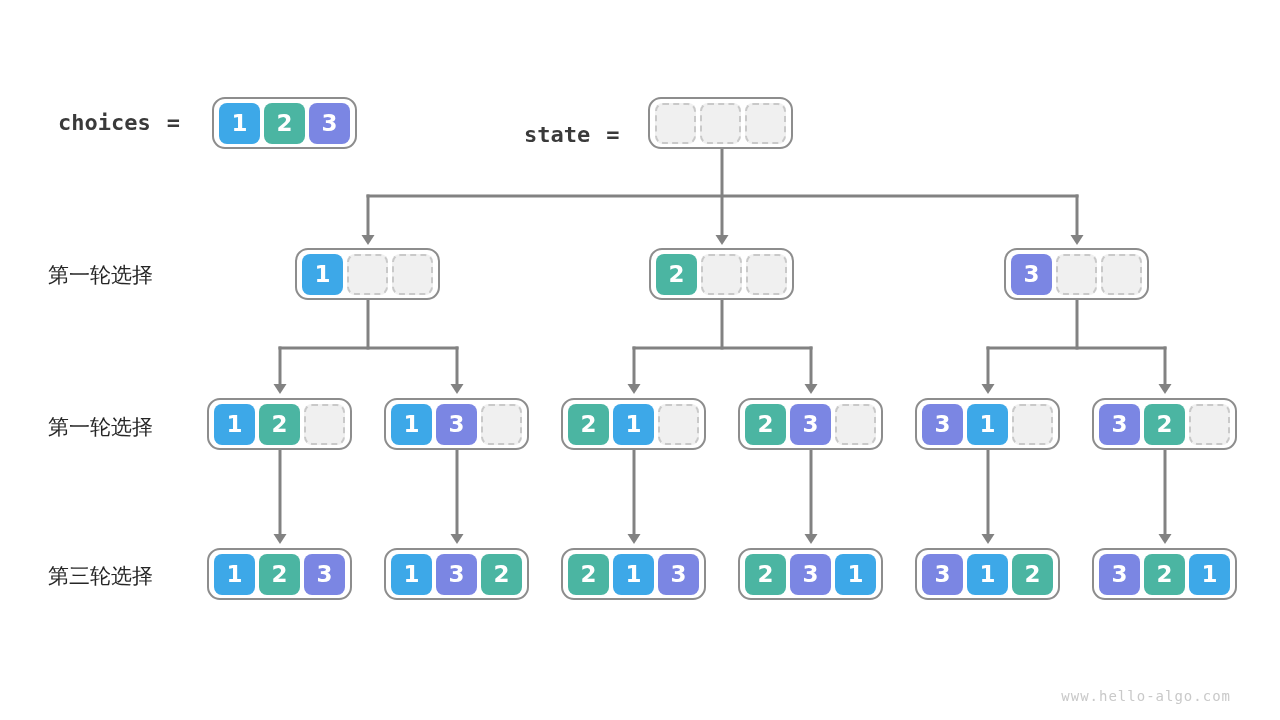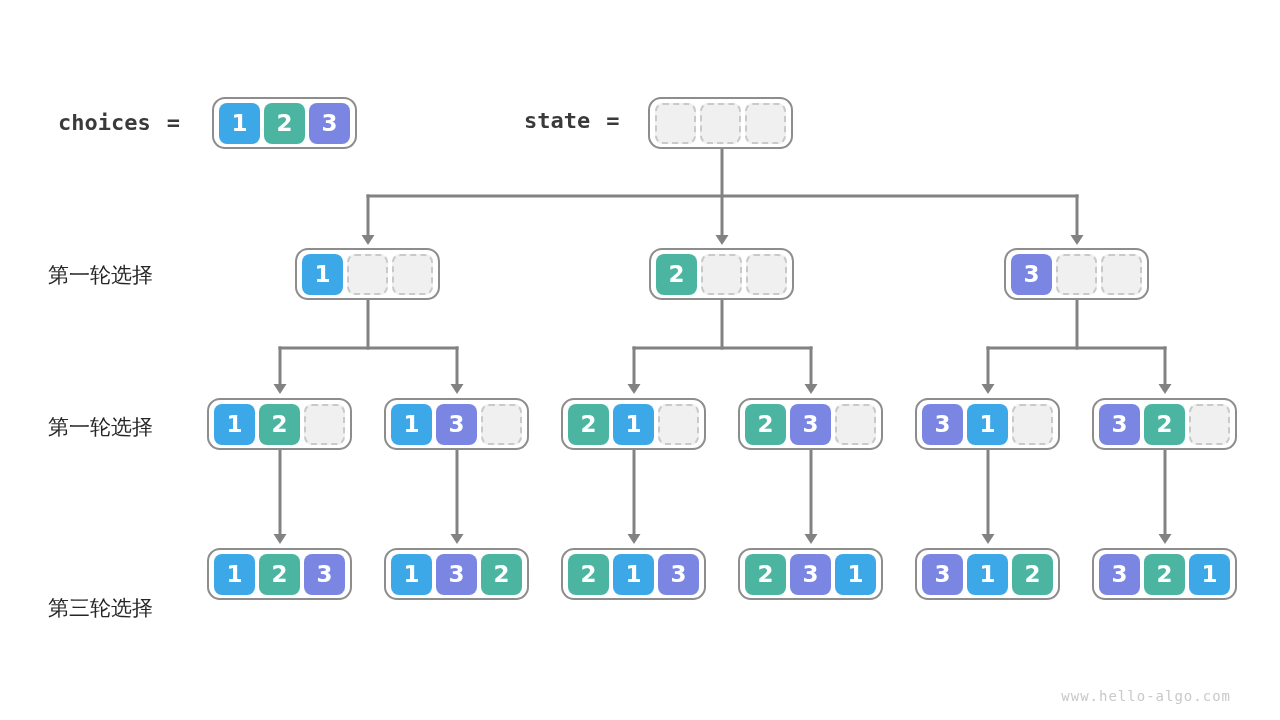--- a/index.html
+++ b/index.html
@@ -103,33 +103,33 @@
   <div class="code-label" style="left:58px;top:86px">
     <span>choices</span>
     <span class="eq">=</span>
   </div>
   <div class="node" style="left:212px;top:87px">
     <div class="cell c1">1</div>
     <div class="cell c2">2</div>
     <div class="cell c3">3</div>
   </div>
 
-  <div class="code-label" style="left:524px;top:84px">
+  <div class="code-label" style="left:524px;top:98px">
     <span>state</span>
     <span class="eq">=</span>
   </div>
   <div class="node" style="left:648px;top:87px">
     <div class="cell empty"></div>
     <div class="cell empty"></div>
     <div class="cell empty"></div>
   </div>
 
   <div class="row-label" style="top:251px">第一轮选择</div>
   <div class="row-label" style="top:403px">第一轮选择</div>
-  <div class="row-label" style="top:584px">第三轮选择</div>
+  <div class="row-label" style="top:552px">第三轮选择</div>
 
   <div class="node" style="left:295px;top:238px">
     <div class="cell c1">1</div>
     <div class="cell empty"></div>
     <div class="cell empty"></div>
   </div>
   <div class="node" style="left:649px;top:238px">
     <div class="cell c2">2</div>
     <div class="cell empty"></div>
     <div class="cell empty"></div>

